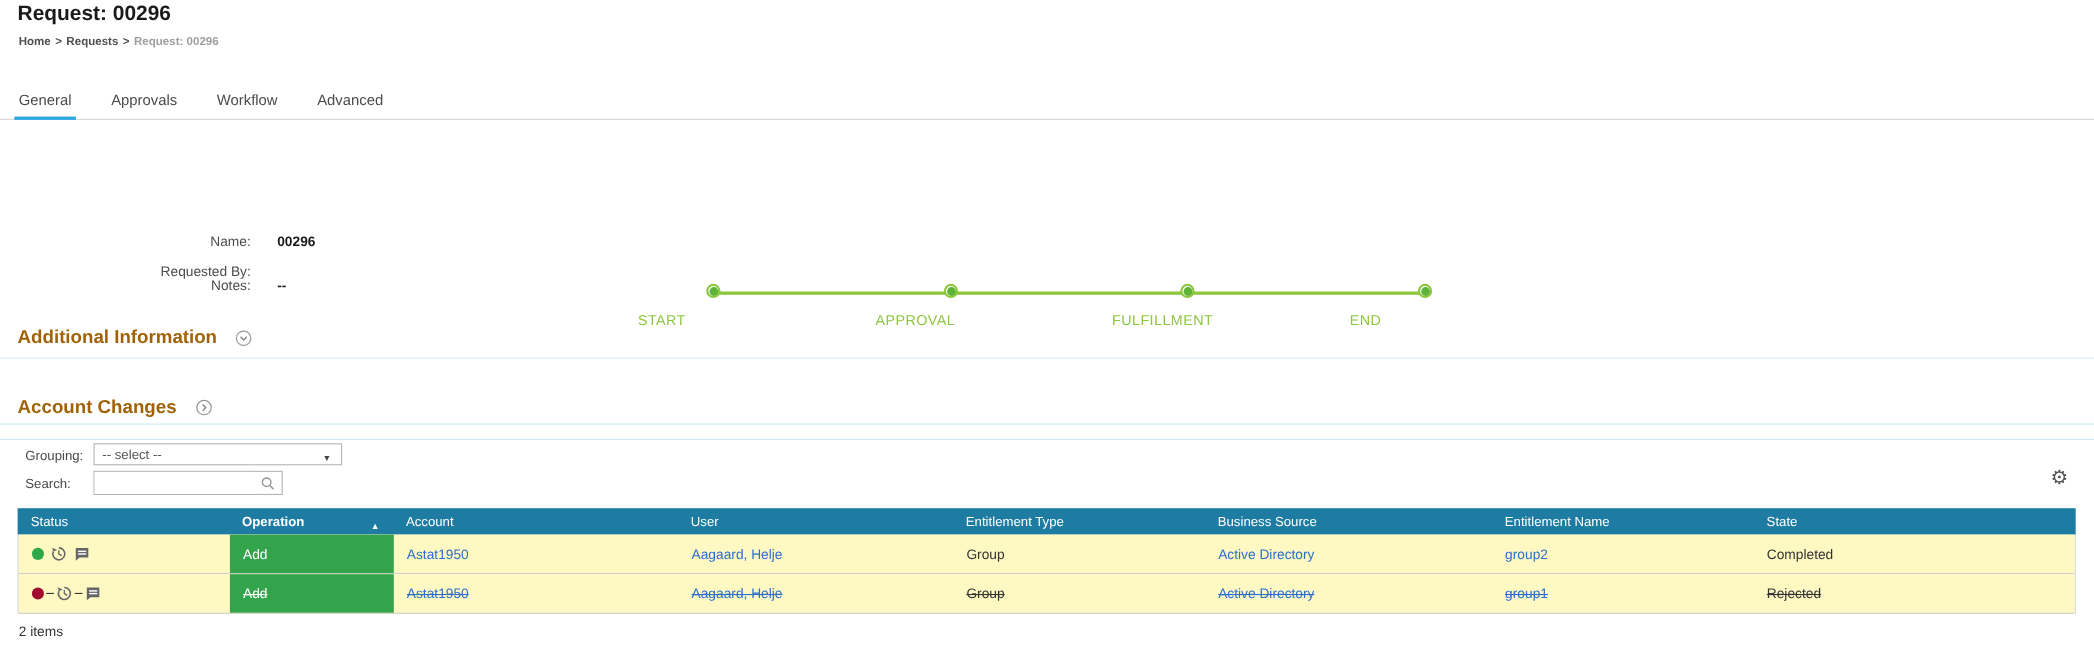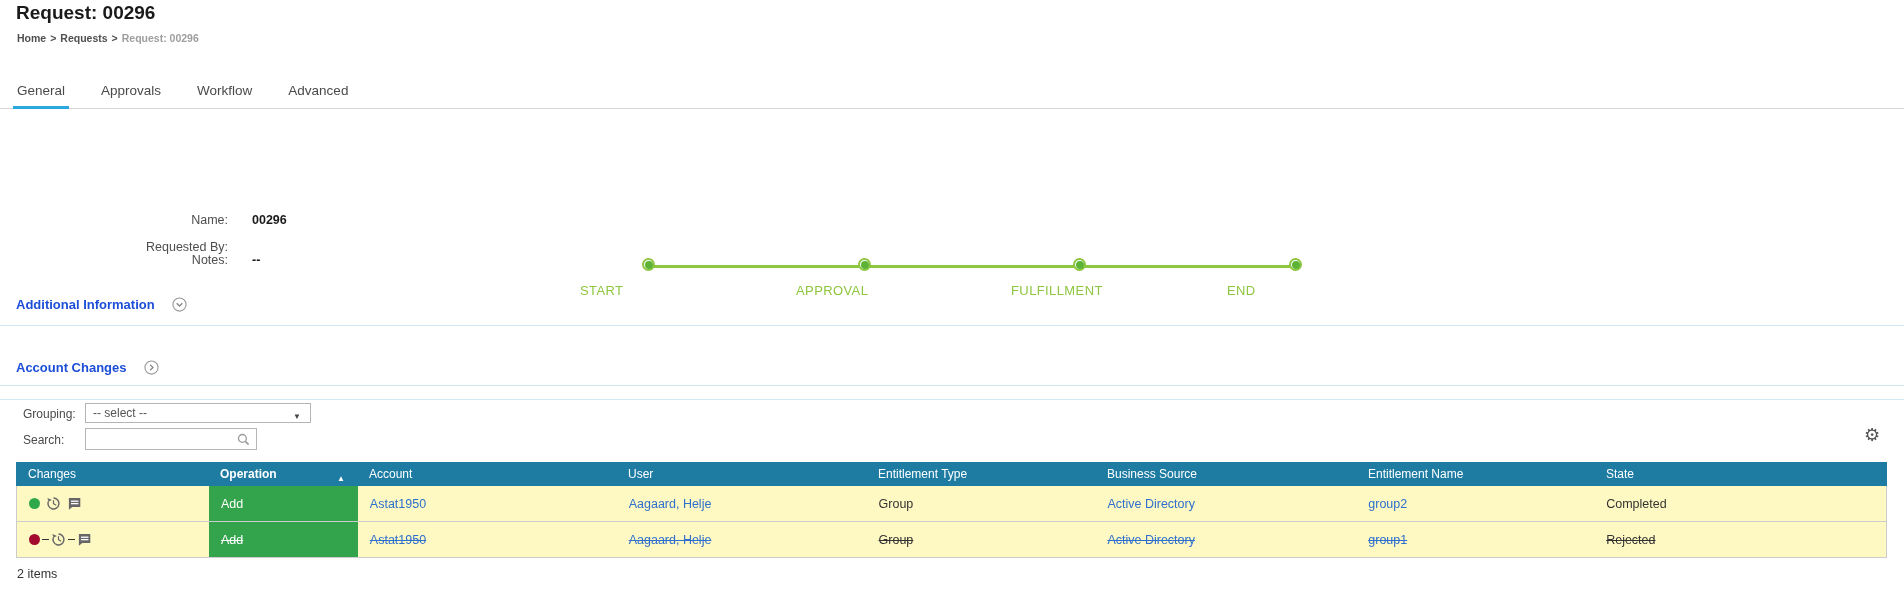--- a/index.html
+++ b/index.html
@@ -29,21 +29,21 @@
   .timeline .tl-circle,.timeline .tl-label{transform:translateX(0);}
   .c0{left:642px}.c1{left:858px}.c2{left:1073px}.c3{left:1289px}
   .l0{left:580px}.l1{left:796px}.l2{left:1011px}.l3{left:1227px}
 
   .detail-row{position:absolute;left:0;height:16px;font-size:12.5px;display:flex;align-items:center;}
   .detail-label{position:absolute;left:0;width:228px;text-align:right;color:#4d4d4d;padding-left:16px;}
   .detail-value{position:absolute;left:252px;color:#1a1a1a;font-weight:600;display:flex;align-items:center;gap:4px;white-space:nowrap;}
   .link{color:var(--link);font-weight:400;cursor:pointer;text-decoration:none;}
   .inline-dot{display:inline-block;width:9px;height:9px;border-radius:50%;background:var(--status-completed-dot);}
 
-  .section-head{position:absolute;left:16px;font-size:13px;font-weight:bold;color:#1d4ed8;display:flex;align-items:center;gap:17px;}
+  .section-head{position:absolute;left:16px;font-size:17px;font-weight:bold;color:#a16207;display:flex;align-items:center;gap:17px;}
   .divider{position:absolute;left:0;width:100%;height:1px;background:var(--section-divider);}
 
   .ctrl-label{position:absolute;font-size:12px;color:#4a4a4a;}
   .select-box{position:absolute;left:85px;top:403px;width:226px;height:20px;border:1px solid #b5b5b5;background:#fff;font-size:12px;color:#555;padding:2px 22px 2px 7px;line-height:15px;cursor:pointer;}
   .select-caret{position:absolute;right:9px;top:5px;font-size:8px;color:#444;}
   .search-box{position:absolute;left:85px;top:428px;width:172px;height:22px;border:1px solid #b5b5b5;background:#fff;}
   .search-input{border:none;outline:none;width:144px;height:20px;font-size:12px;padding:0 4px 0 7px;font-family:"Liberation Sans",sans-serif;}
   .search-mag{position:absolute;right:6px;top:4px;cursor:pointer;}
   .gear{position:absolute;left:1864px;top:426px;font-size:18px;color:#555;cursor:pointer;font-family:"DejaVu Sans",sans-serif;line-height:18px;}
 
@@ -155,21 +155,21 @@
         <svg viewBox="0 0 14 14" width="13" height="13">
           <circle cx="5.8" cy="5.8" r="4.2" fill="none" stroke="#999" stroke-width="1.4"></circle>
           <line x1="9" y1="9" x2="12.5" y2="12.5" stroke="#999" stroke-width="1.6"></line>
         </svg>
       </span>
   </div>
   <div class="gear">⚙</div>
 
   <div class="table">
     <div class="thead">
-      <div class="th w0">Changes</div>
+      <div class="th w0">Status</div>
       <div class="th w1 sorted">
         <span>Operation</span>
         <span class="sort-arrow">▲</span>
       </div>
       <div class="th w2">Account</div>
       <div class="th w3">User</div>
       <div class="th w4">Entitlement Type</div>
       <div class="th w5">Business Source</div>
       <div class="th w6">Entitlement Name</div>
       <div class="th w7">State</div>

